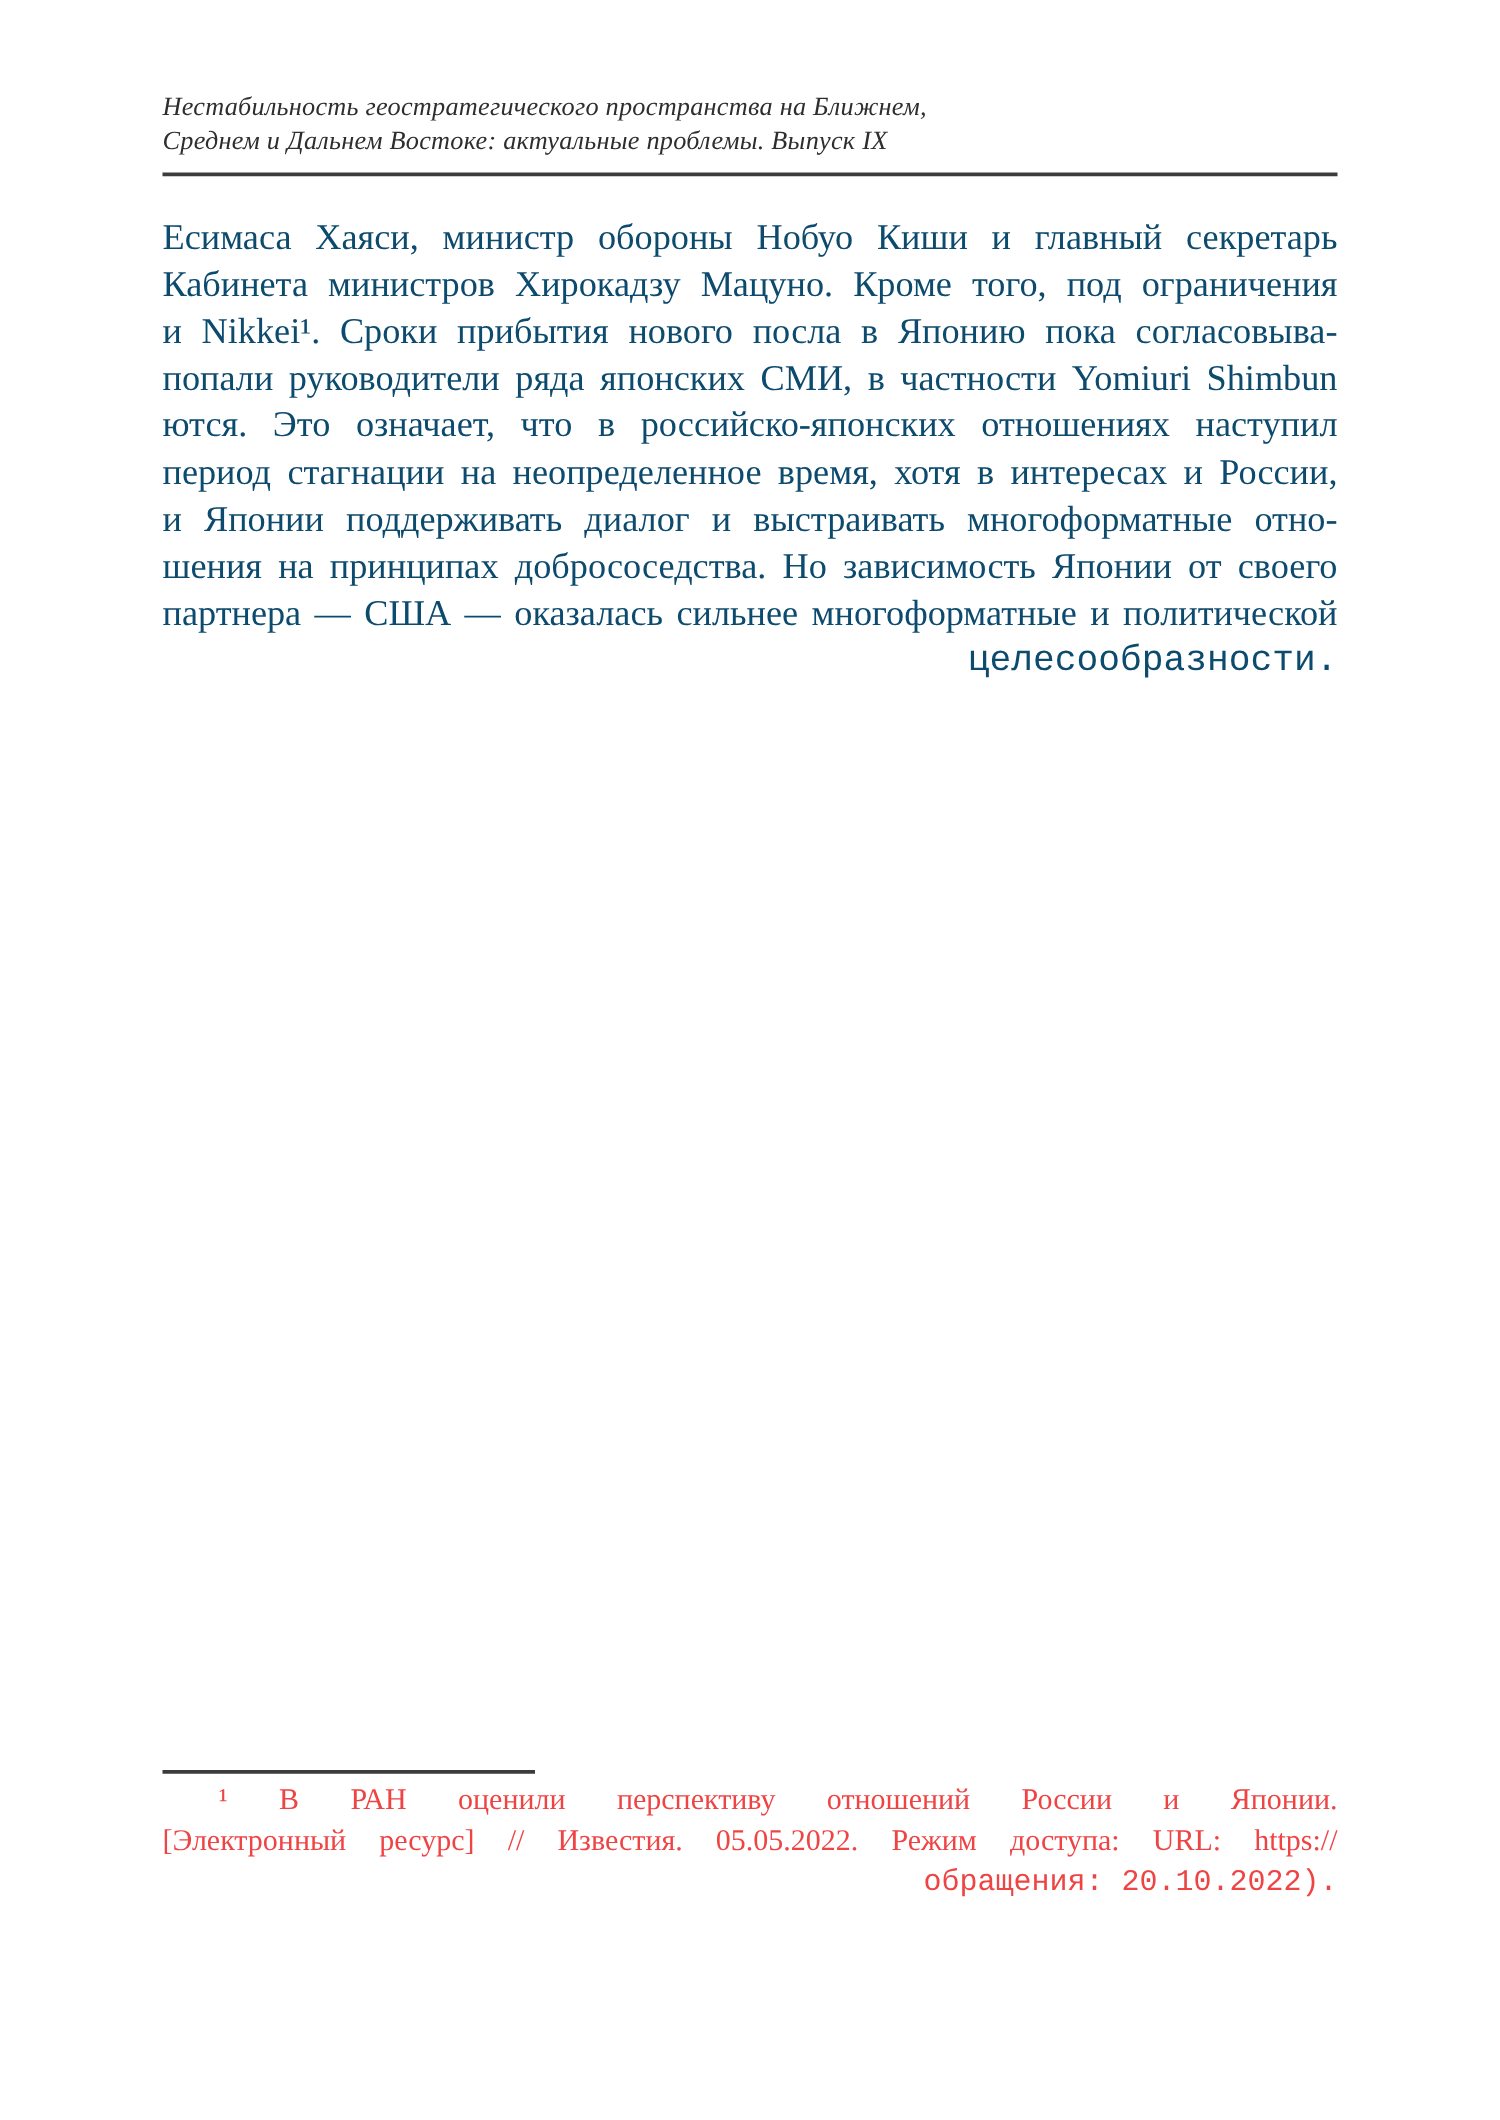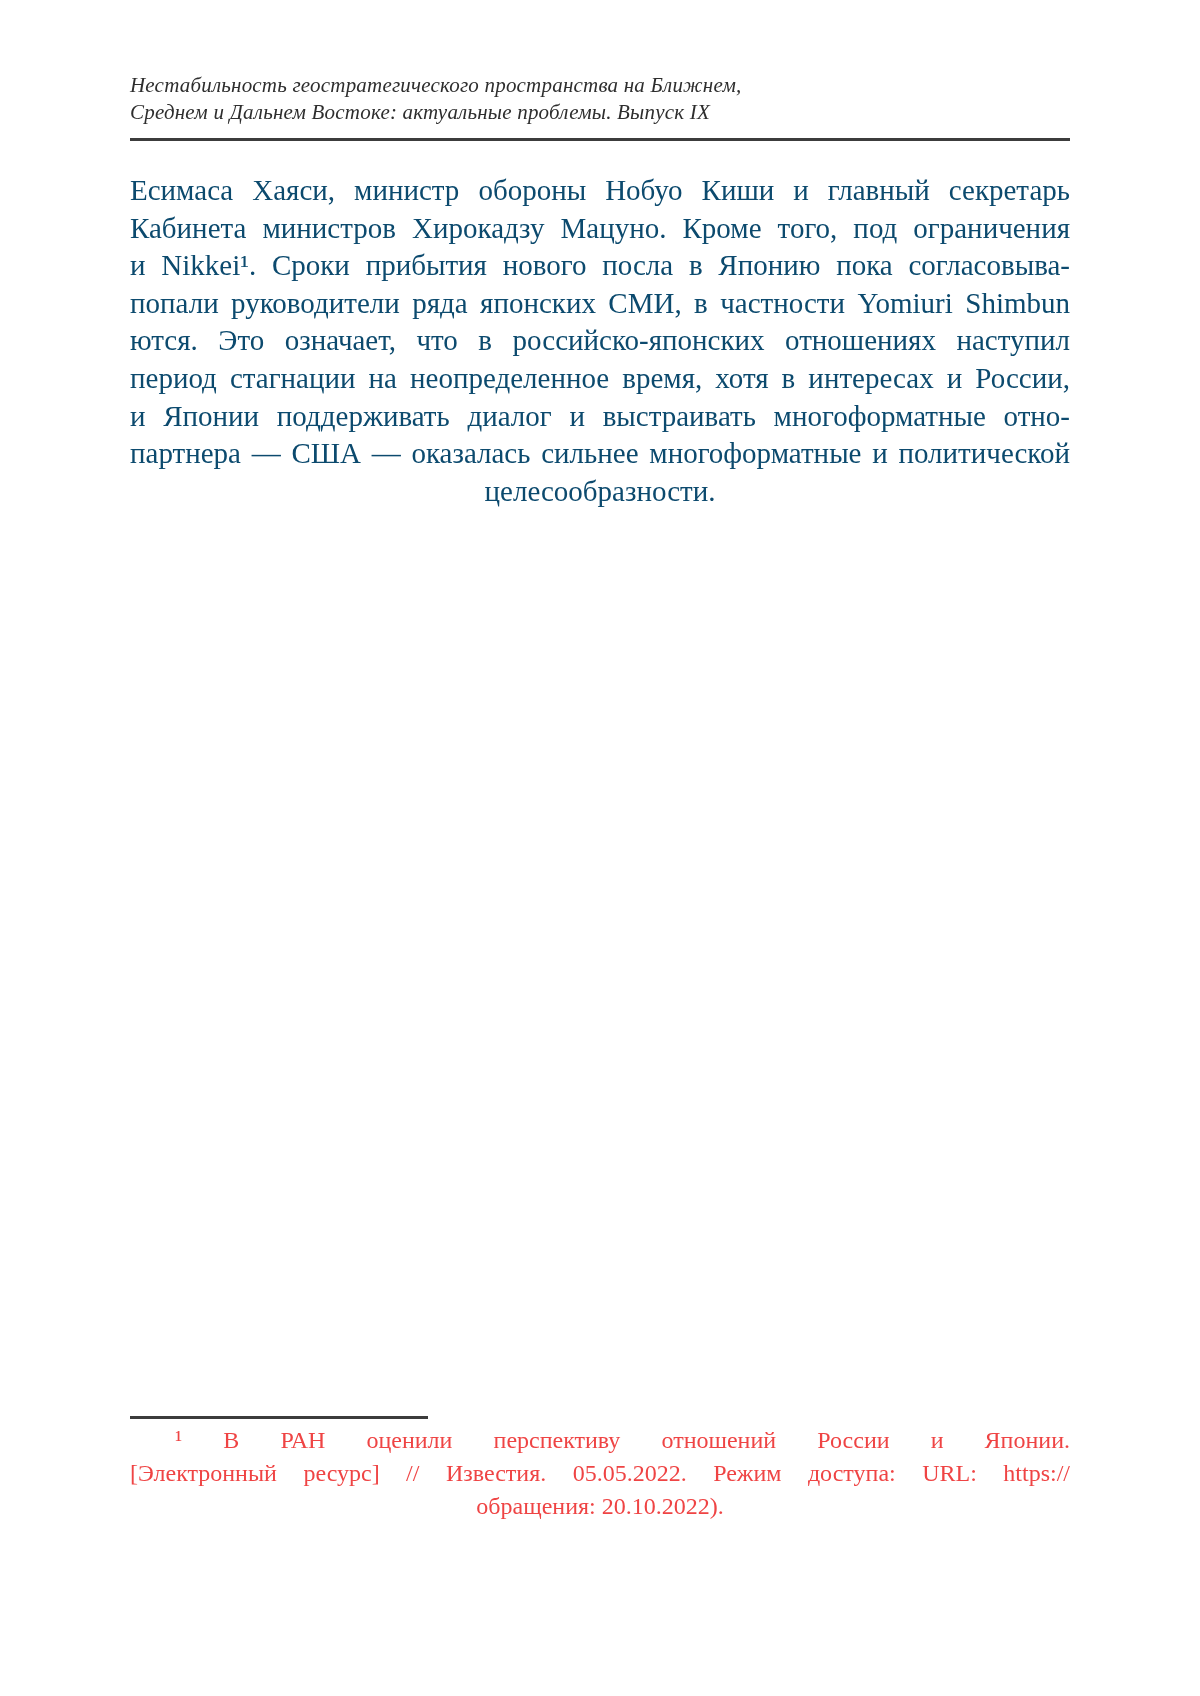--- a/index.html
+++ b/index.html
@@ -45,22 +45,23 @@
     font-size: 29px;
     line-height: 37.6px;
     color: #0c4a6e;
   }
   .jline {
     text-align: justify;
     text-align-last: justify;
     white-space: nowrap;
   }
   .lline {
-    text-align: center;
+    text-align: right;
     white-space: nowrap;
+    font-family: Liberation Mono, monospace;
   }
   
   .foot-rule {
     position: absolute;
     left: 130px;
     top: 1416px;
     width: 298px;
     height: 3px;
     background: #3c3c3c;
   }
@@ -90,20 +91,21 @@
   <div class="head-rule"></div>
 
   <div class="body-text">
     <div class="jline">Есимаса Хаяси, министр обороны Нобуо Киши и главный секретарь</div>
     <div class="jline">Кабинета министров Хирокадзу Мацуно. Кроме того, под ограничения</div>
     <div class="jline">и Nikkei¹. Сроки прибытия нового посла в Японию пока согласовыва-</div>
     <div class="jline">попали руководители ряда японских СМИ, в частности Yomiuri Shimbun</div>
     <div class="jline">ются. Это означает, что в российско-японских отношениях наступил</div>
     <div class="jline">период стагнации на неопределенное время, хотя в интересах и России,</div>
     <div class="jline">и Японии поддерживать диалог и выстраивать многоформатные отно-</div>
+    <div class="jline">шения на принципах добрососедства. Но зависимость Японии от своего</div>
     <div class="jline">партнера — США — оказалась сильнее многоформатные и политической</div>
     <div class="lline">целесообразности.</div>
   </div>
 
   <div class="foot-rule"></div>
 
   <div class="footnote">
     <div class="jline indent">¹ В РАН оценили перспективу отношений России и Японии.</div>
     <div class="jline">[Электронный ресурс] // Известия. 05.05.2022. Режим доступа: URL: https://</div>
     <div class="lline">обращения: 20.10.2022).</div>

